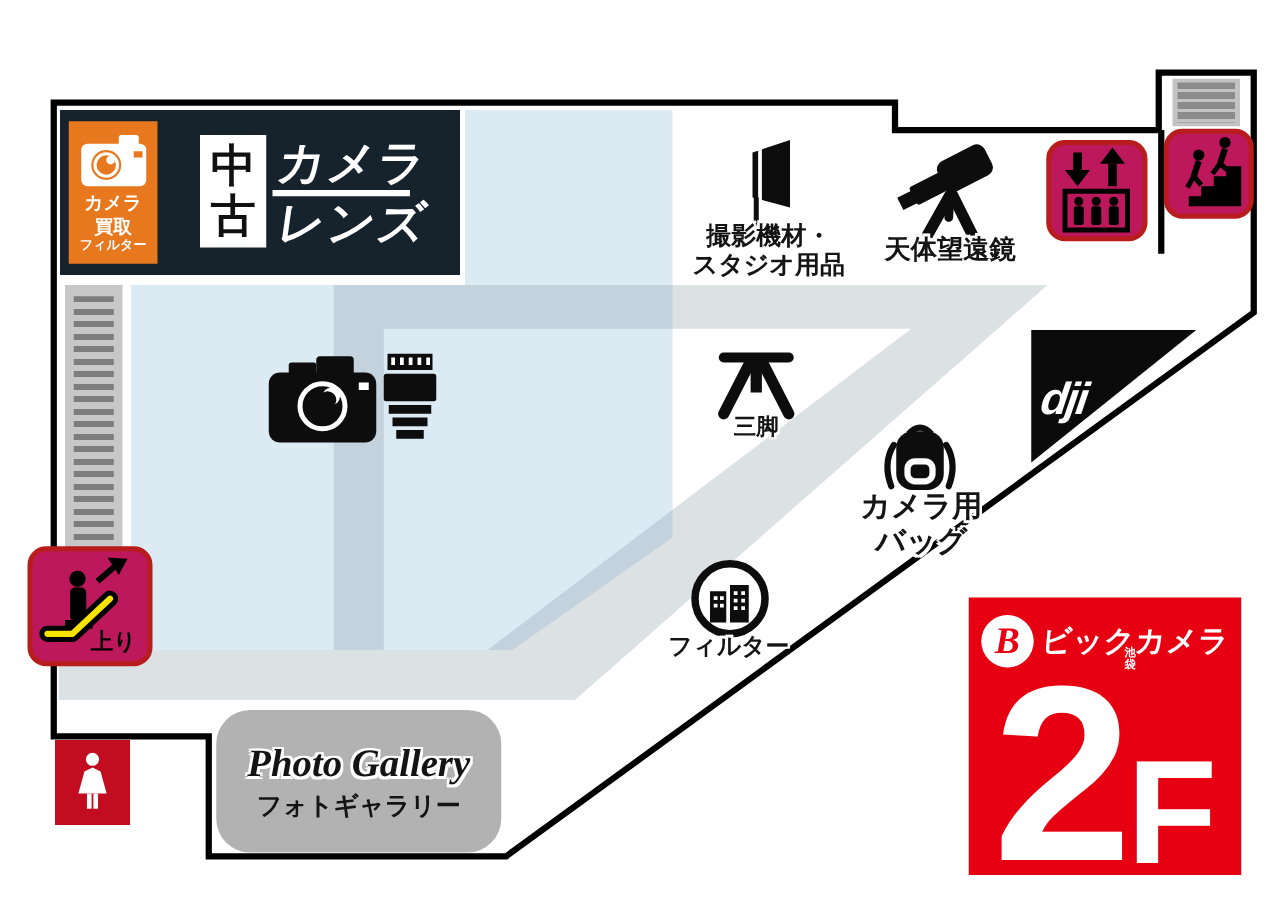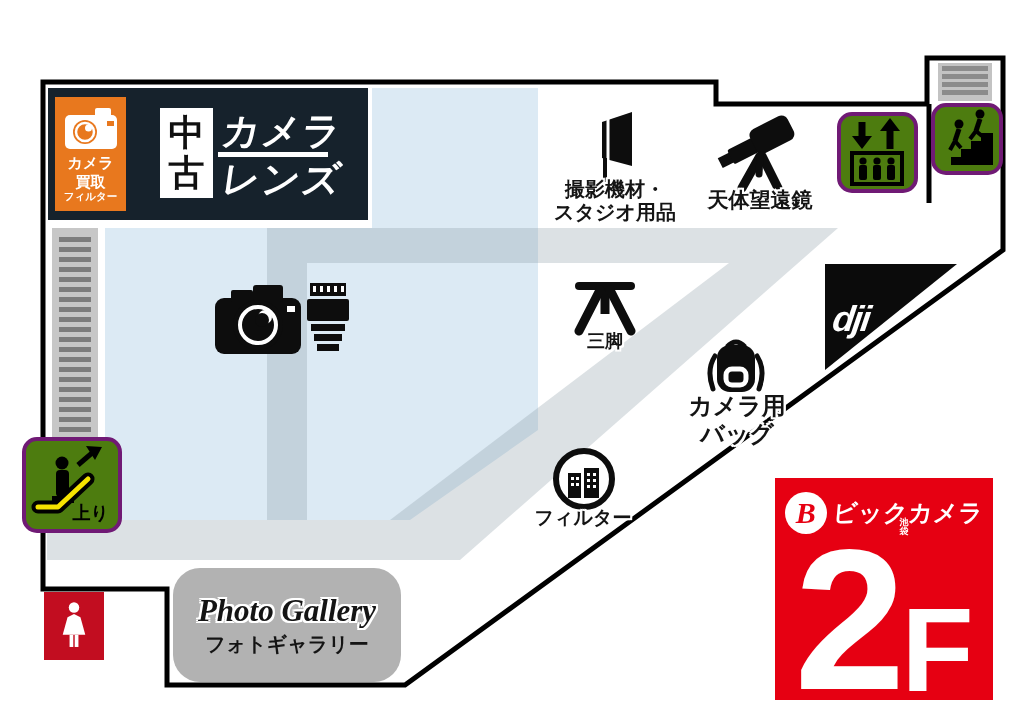--- a/index.html
+++ b/index.html
@@ -2,21 +2,21 @@
 <html><head>
 <meta charset="utf-8">
 <style>
   html,body{margin:0;padding:0;background:#fff;}
   .stage{position:relative;width:1030px;height:725px;background:#ffffff;
          font-family:"Liberation Sans",sans-serif;overflow:hidden;}
   .abs{position:absolute;}
   .lbl{font-weight:900;color:#141414;text-align:center;line-height:1.15;}
   .halo{text-shadow:2px 0 0 #fff,-2px 0 0 #fff,0 2px 0 #fff,0 -2px 0 #fff,
         2px 2px 0 #fff,-2px -2px 0 #fff,2px -2px 0 #fff,-2px 2px 0 #fff;}
-  .yellow-badge{background:#4d7c0f;border:4px solid #701a75;border-radius:15px;box-sizing:border-box;}
+  .yellow-badge{background:#be185d;border:4px solid #b91c1c;border-radius:15px;box-sizing:border-box;}
 
   
   .navy-box{left:48px;top:88px;width:320px;height:132px;background:#16222c;}
   .buy-box{left:7px;top:9px;width:71px;height:114px;background:#e8781e;display:flex;
            flex-direction:column;align-items:center;justify-content:flex-start;color:#fff;text-align:center;}
   .buy-l1{font-size:15px;font-weight:900;line-height:1.1;margin-top:2px;}
   .buy-l3{font-size:10.5px;font-weight:900;line-height:1.3;}
   .chuko-box{left:112px;top:20px;width:53px;height:90px;background:#fff;display:flex;flex-direction:column;
              align-items:center;justify-content:center;color:#101010;font-weight:900;font-size:36px;line-height:1.1;}
   .logo-kana{color:#fff;font-weight:900;font-size:38px;line-height:1;transform:skewX(-8deg);letter-spacing:1px;white-space:nowrap;}

